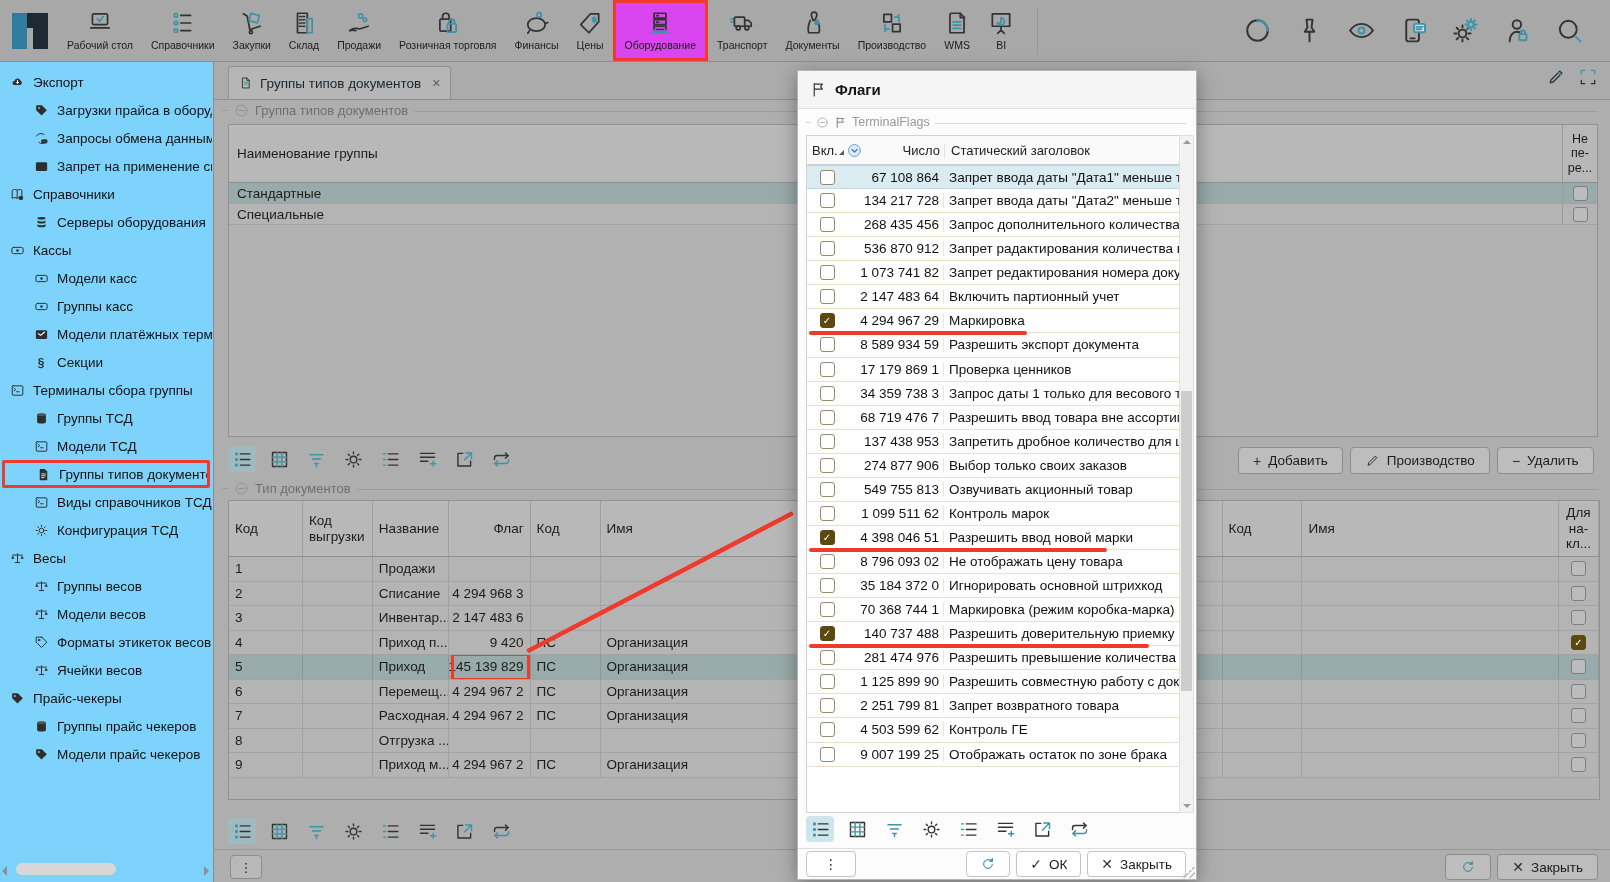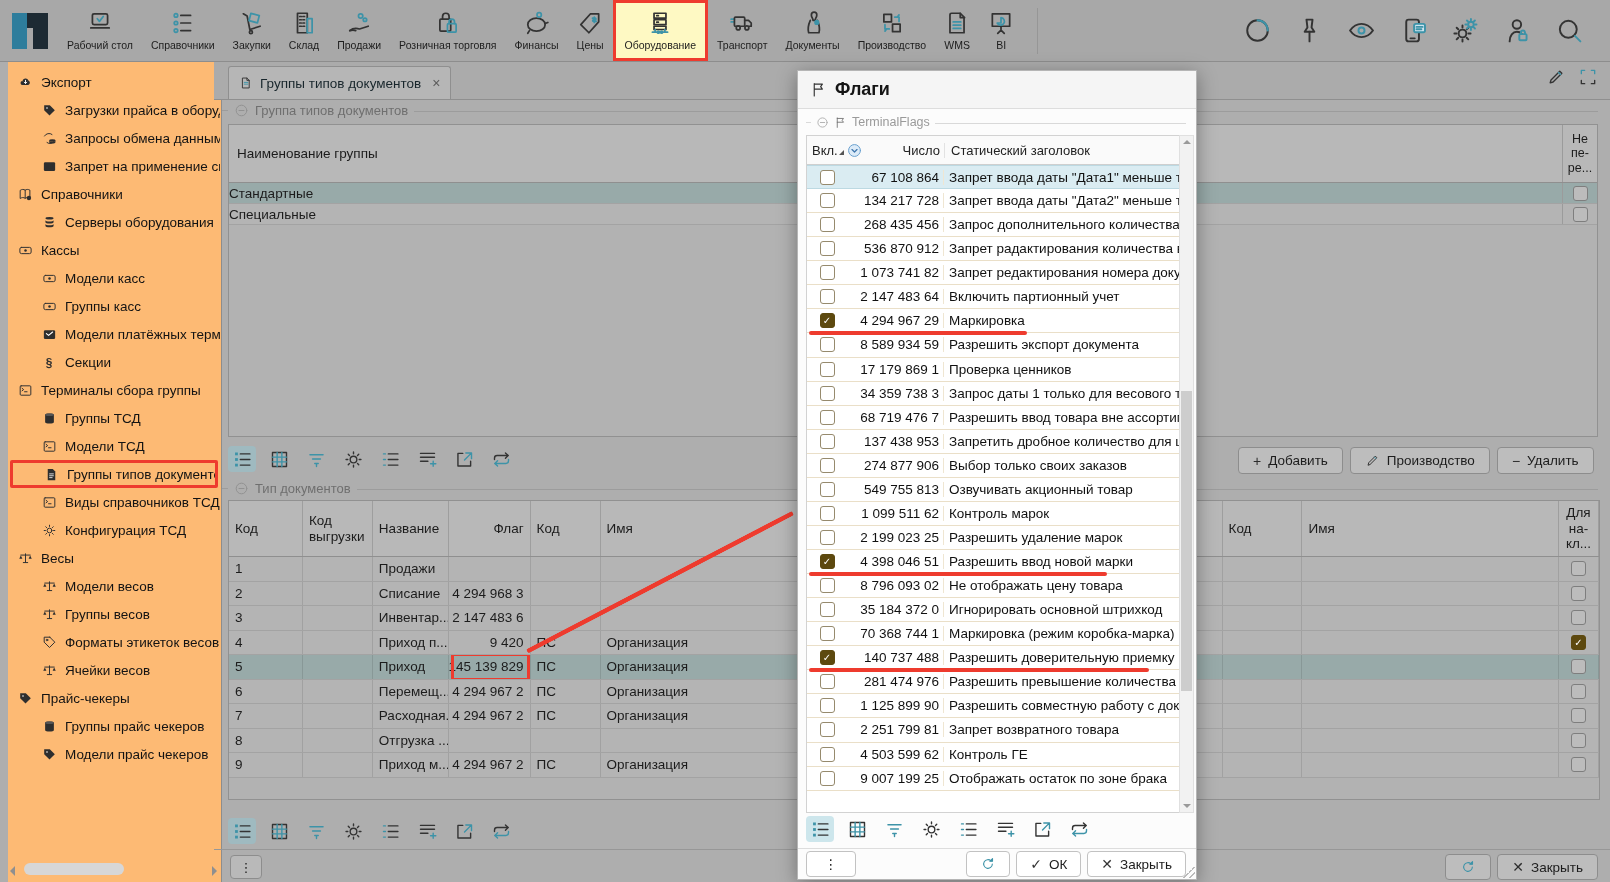--- a/index.html
+++ b/index.html
@@ -21,28 +21,28 @@
   #topbar{position:absolute;left:0;top:0;width:1610px;height:62px;background:#a8a8a8;border-bottom:1px solid #8d8d8d;display:flex;align-items:center;padding:0 8px}
   #logo{width:36px;height:36px;position:relative;margin:0 10px 0 4px;flex:none}
   #logo .l1{position:absolute;left:0;top:0;width:15px;height:36px;background:#2e7d9c}
   #logo .l2{position:absolute;left:15px;top:0;width:21px;height:15px;background:#1d2a33}
   #logo .l3{position:absolute;left:21px;top:15px;width:15px;height:21px;background:#1d2a33}
   #logo .l4{position:absolute;left:15px;top:21px;width:6px;height:6px;background:#a8a8a8}
   #tb-items{display:flex;align-items:stretch;height:100%}
   .tb-item{display:flex;flex-direction:column;align-items:center;justify-content:center;gap:3px;padding:2px 9px;cursor:pointer}
   .tb-item .ic{width:26px;height:26px}
   .tb-item .lbl{font-size:10.5px;color:#1d1d1d;white-space:nowrap}
-  .tb-item.selected{background:#fef9c3}
+  .tb-item.selected{background:#d946ef}
   .tb-item.annotated{border:3px solid var(--red)}
   .tb-sep{width:1px;height:46px;background:#969696;margin:0 12px;flex:none}
   #tb-right{display:flex;align-items:center;gap:23px;margin-left:auto;padding-right:18px}
   #tb-right .ic{width:29px;height:29px;cursor:pointer}
 
   
-  #sidebar{position:absolute;left:8px;top:62px;width:214px;height:820px;background:#fdba74;border-right:1px solid #8d8d8d}
+  #sidebar{position:absolute;left:0;top:62px;width:214px;height:820px;background:#7dd3fc;border-right:1px solid #8d8d8d}
   #sb-items{position:absolute;left:0;top:6px;right:1px}
   .sb-item{height:28px;display:flex;align-items:center;gap:8px;font-size:13.5px;color:#131313;white-space:nowrap;overflow:hidden;padding-left:10px;cursor:pointer}
   .sb-item.l1{padding-left:34px}
   .sb-item .ic{width:15px;height:15px;flex:none}
   .sb-item.annotated{border:3px solid var(--red);border-radius:2px;margin:0 2px;padding-left:31px}
   .sb-scroll{position:absolute;left:0;right:2px;bottom:6px;height:13px}
   .sb-scroll .ar{position:absolute;top:3px;width:0;height:0;border:5px solid transparent}
   .sb-scroll .ar.left{left:2px;border-right-color:#8f8f8f;border-left:0}
   .sb-scroll .ar.right{right:2px;border-left-color:#8f8f8f;border-right:0}
   .sb-scroll .thumb{position:absolute;left:16px;top:0;width:100px;height:12px;background:#d7d7d7;border-radius:6px}
@@ -62,21 +62,21 @@
   #legend1{left:222px;top:103px;right:12px}
   #legend2{left:222px;top:481px;right:12px}
 
   
   #table1{position:absolute;left:228px;top:124px;width:1370px;height:313px;background:#b2b2b2;border:1px solid #919191}
   #table1 .hd{height:58px;display:flex;background:#b8b8b8;border-bottom:1px solid #8f8f8f;font-size:13.5px}
   #table1 .hd .c1{flex:1;display:flex;align-items:center;padding-left:8px}
   #table1 .c2{width:35px;border-left:1px solid #9b9b9b;display:flex;align-items:center;justify-content:center;text-align:center;font-size:12.5px;line-height:1.15}
   #t1-rows .row{height:21px;display:flex;border-bottom:1px solid #a3a3a3;font-size:13.5px;background:#b4b4b4;cursor:pointer}
   #t1-rows .row.selected{background:var(--sel)}
-  #t1-rows .row .c1{flex:1;display:flex;align-items:center;}
+  #t1-rows .row .c1{flex:1;display:flex;align-items:center;padding-left:8px}
   #t1-rows .row .c2{border-left:1px solid #9b9b9b;display:flex;align-items:center;justify-content:center}
 
   .cb{width:15px;height:15px;border:1px solid #7e7e7e;border-radius:3px;background:#bcbcbc;display:inline-flex;align-items:center;justify-content:center;font-size:10px;font-weight:bold;color:#fff;flex:none;cursor:pointer}
   .cb.on{background:#5d490f;border-color:#5d490f}
   .bright .cb{background:#fff;border-color:#968a6d}
   .bright .cb.on{background:#5d490f;border-color:#5d490f}
 
   
   .icons{display:flex;align-items:center;gap:9px}
   .tool{width:28px;height:26px;display:flex;align-items:center;justify-content:center;border-radius:4px;cursor:pointer}
@@ -108,21 +108,21 @@
   #dots-main{position:absolute;left:230px;top:855px;width:32px;height:24px;background:#b9b9b9;border:1px solid #8d8d8d;border-radius:4px;font-size:13px;color:#222;display:flex;align-items:center;justify-content:center;cursor:pointer}
   #br-btns{position:absolute;right:12px;top:854px;display:flex;gap:6px}
   #br-btns .gbtn{height:26px}
   #br-btns .ic{width:16px;height:16px}
 
   
   #redline{position:absolute;left:527px;top:649px;width:300px;height:0;border-top:5px solid var(--red);border-radius:3px;transform:rotate(-27.5deg);transform-origin:left center;z-index:40;pointer-events:none}
 
   
   #dialog{position:absolute;left:797px;top:70px;width:400px;height:810px;background:#fcfcfc;border:1px solid #b5b5b5;box-shadow:0 4px 18px rgba(0,0,0,.35);z-index:50}
-  #dlg-title{height:38px;background:#f5f5f5;border-bottom:1px solid #ddd;display:flex;align-items:center;gap:8px;padding:16px 12px;font-size:18px;font-weight:bold;color:#151515}
+  #dlg-title{height:38px;background:#f5f5f5;border-bottom:1px solid #ddd;display:flex;align-items:center;gap:8px;padding:16px 12px;font-size:15px;font-weight:bold;color:#151515}
   #dlg-title .ic{width:17px;height:17px}
   #dlg-legend{position:absolute;left:8px;top:44px;right:10px;display:flex;align-items:center;gap:5px;font-size:12.5px;color:#9a9a9a}
   #dlg-legend .ic{width:13px;height:13px;opacity:.7}
   #dlg-legend .rule{flex:1;height:1px;background:#d9d9d9;margin-top:2px}
   #dlg-table{position:absolute;left:8px;top:64px;width:374px;bottom:66px;border:1px solid #d2d2d2;background:#fff;overflow:hidden}
   #dlg-head{display:flex;height:29px;background:#fafafa;border-bottom:1px solid #cfcfcf;font-size:13px;color:#222;align-items:center}
   #dlg-head .h1{width:40px;padding-left:5px;position:relative}
   #dlg-head .h1 .sortmark{position:absolute;right:3px;bottom:3px;width:0;height:0;border-left:5px solid transparent;border-bottom:5px solid #555}
   #dlg-head .h2{width:97px;display:flex;align-items:flex-start;justify-content:space-between;padding-right:4px}
   #dlg-head .h2 .ic{width:15px;height:15px}
@@ -530,30 +530,30 @@
           </span>
           <span>Весы</span>
         </div>
         <div class="sb-item l1">
           <span class="ic" style="width: 15px; height: 15px;">
             <svg viewBox="0 0 24 24">
               <path d="M12 4.5v14M8.5 18.5h7M4.5 6.5h15"></path>
               <path class="df" d="M4.5 7L2 12.5h5zM19.5 7L17 12.5h5z"></path>
             </svg>
           </span>
-          <span>Модели весов</span>
+          <span>Группы весов</span>
         </div>
         <div class="sb-item l1">
           <span class="ic" style="width: 15px; height: 15px;">
             <svg viewBox="0 0 24 24">
               <path d="M12 4.5v14M8.5 18.5h7M4.5 6.5h15"></path>
               <path class="df" d="M4.5 7L2 12.5h5zM19.5 7L17 12.5h5z"></path>
             </svg>
           </span>
-          <span>Группы весов</span>
+          <span>Модели весов</span>
         </div>
         <div class="sb-item l1">
           <span class="ic" style="width: 15px; height: 15px;">
             <svg viewBox="0 0 24 24">
               <path d="M12.5 3.5L20.5 11.5 12 20 3.5 11.5V3.5h9z"></path>
               <circle cx="8" cy="8" r="1.3"></circle>
             </svg>
           </span>
           <span>Форматы этикеток весов</span>
         </div>
@@ -1126,27 +1126,20 @@
             <div class="c-num">549 755 813</div>
             <div class="c-lbl">Озвучивать акционный товар</div>
           </div>
           <div class="row">
             <div class="c-cb">
               <span class="cb"></span>
             </div>
             <div class="c-num">1 099 511 62</div>
             <div class="c-lbl">Контроль марок</div>
           </div>
-          <div class="row">
-            <div class="c-cb">
-              <span class="cb"></span>
-            </div>
-            <div class="c-num">2 199 023 25</div>
-            <div class="c-lbl">Разрешить удаление марок</div>
-          </div>
           <div class="row checked">
             <div class="c-cb">
               <span class="cb on">✓</span>
             </div>
             <div class="c-num">4 398 046 51</div>
             <div class="c-lbl">Разрешить ввод новой марки</div>
             <div class="red-u" style="width: 298px;"></div>
           </div>
           <div class="row">
             <div class="c-cb">

